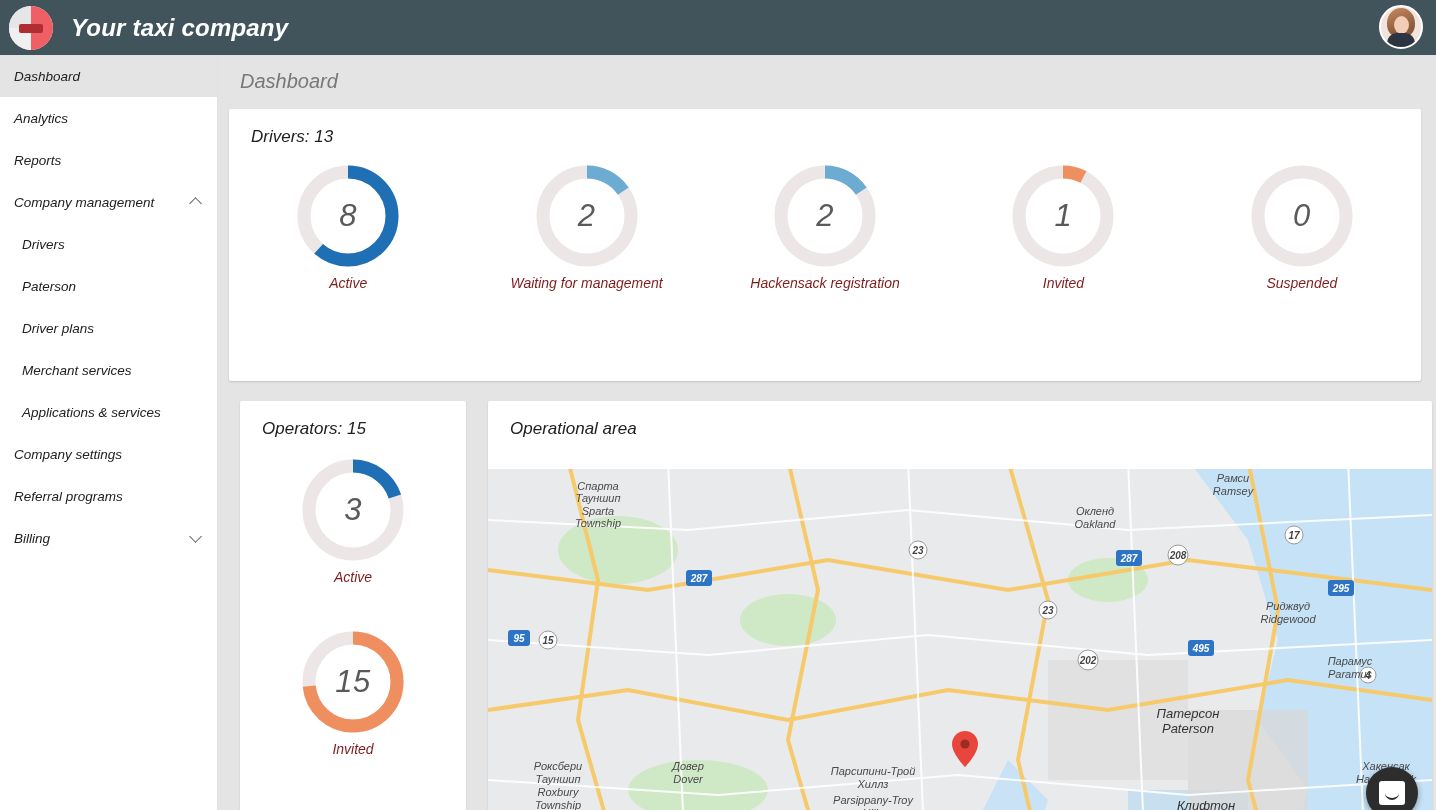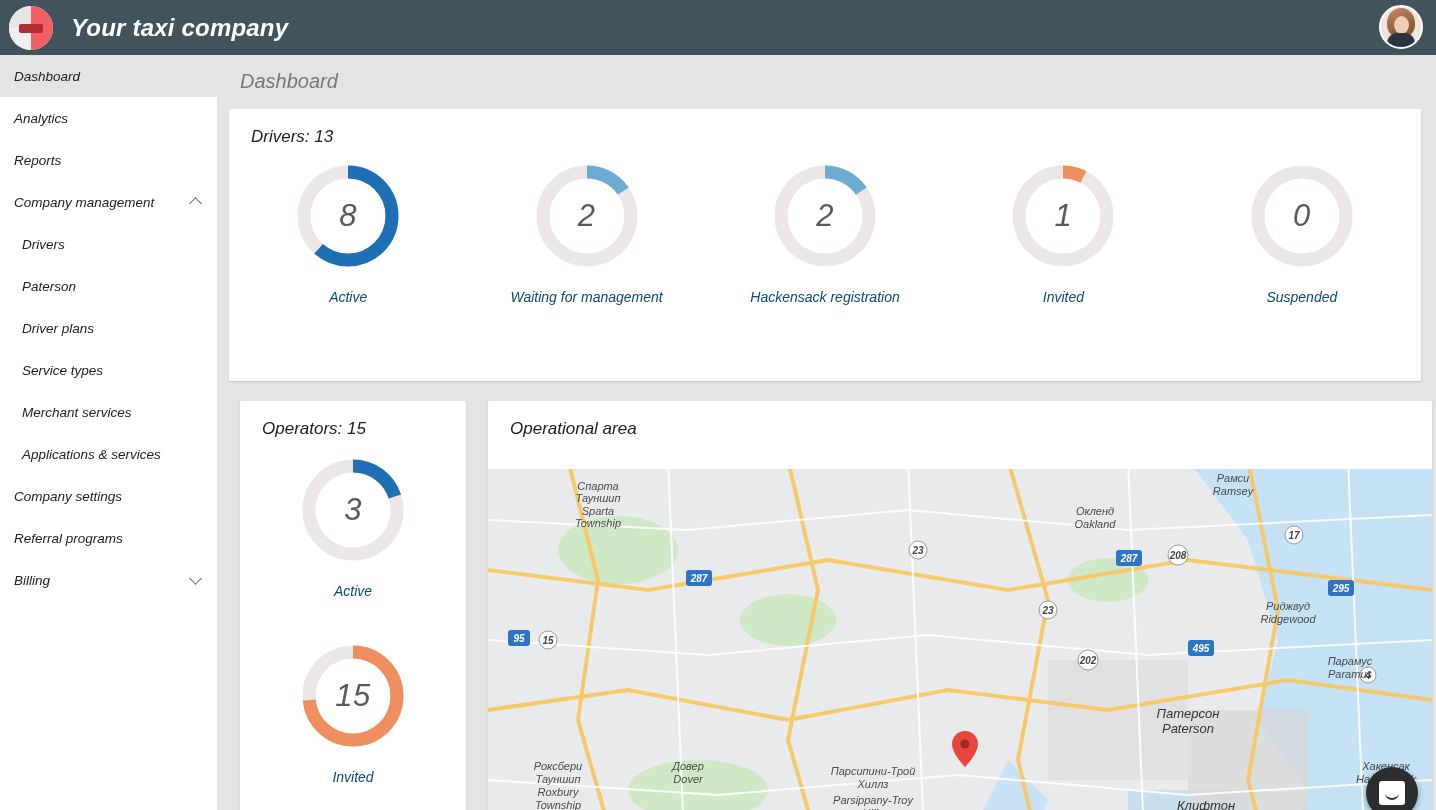--- a/index.html
+++ b/index.html
@@ -123,21 +123,21 @@
   .donut {
     width: 118px; height: 118px; position: relative;
   }
   .donut svg { display: block; transform: rotate(-90deg); }
   .donut .val {
     position: absolute; inset: 0;
     display: flex; align-items: center; justify-content: center;
     font-size: 31px; color: #5a5a5a; letter-spacing: .5px;
   }
   .donut-label {
-    margin-top: 14px; font-size: 14px; color: #0c4a6e; text-align: center;
+    font-size: 14px; color: #7f1d1d; text-align: center;
   }
 
   
   .operators-card {
     position: absolute; left: 22px; top: 346px;
     width: 226px; height: 430px;
     padding-top: 18px;
   }
   .operators-card .donut-stack {
     display: flex; flex-direction: column; align-items: center; margin-top: 12px;
@@ -216,23 +216,20 @@
         <span class="chev up"></span>
       </div>
       <div class="side-item sub">
         <span>Drivers</span>
       </div>
       <div class="side-item sub">
         <span>Paterson</span>
       </div>
       <div class="side-item sub">
         <span>Driver plans</span>
-      </div>
-      <div class="side-item sub">
-        <span>Service types</span>
       </div>
       <div class="side-item sub">
         <span>Merchant services</span>
       </div>
       <div class="side-item sub">
         <span>Applications &amp; services</span>
       </div>
       <div class="side-item">
         <span>Company settings</span>
       </div>

